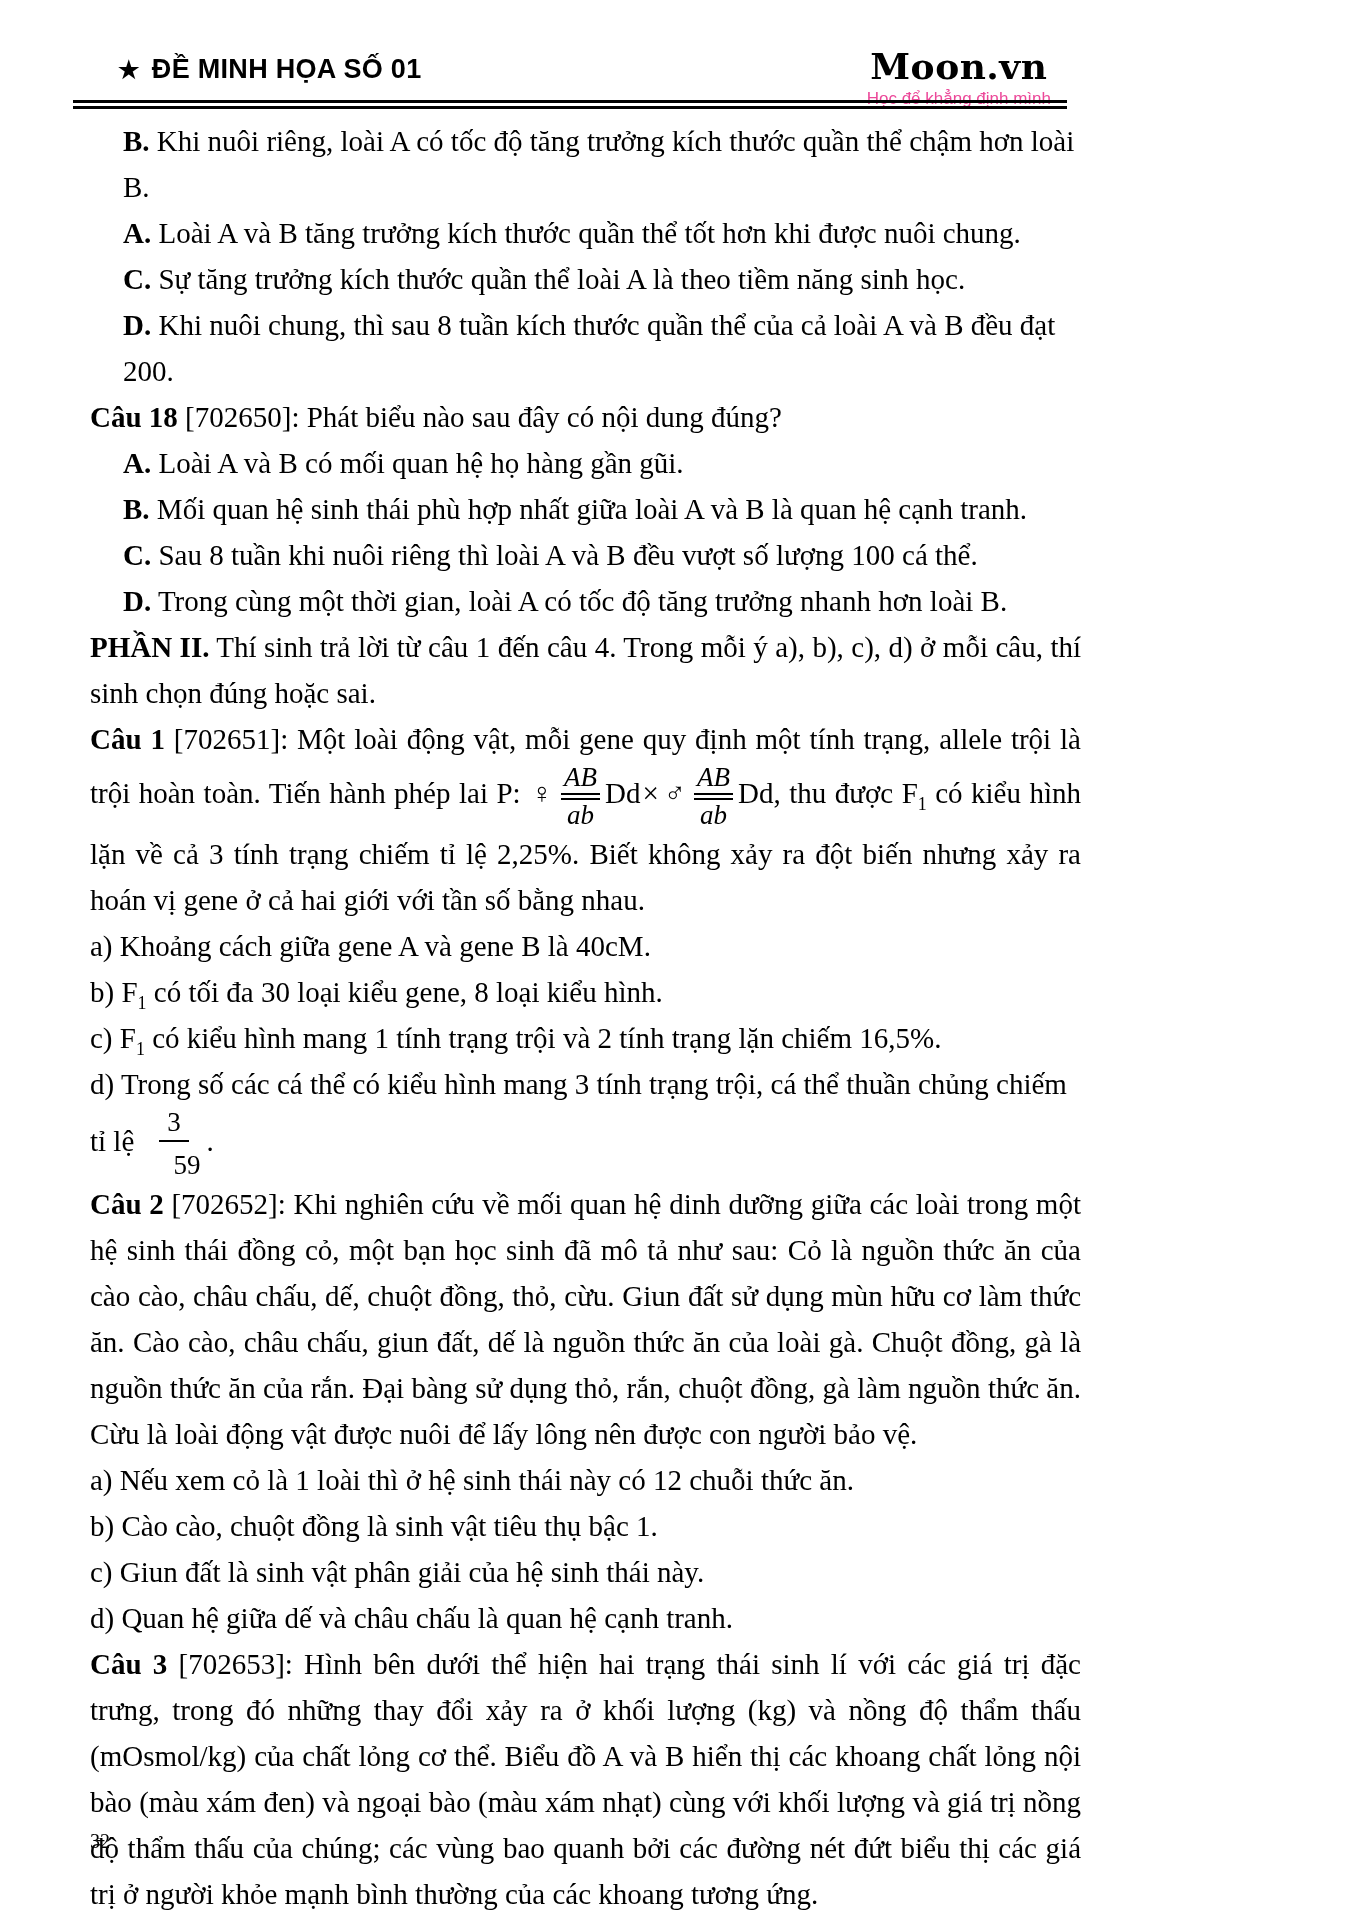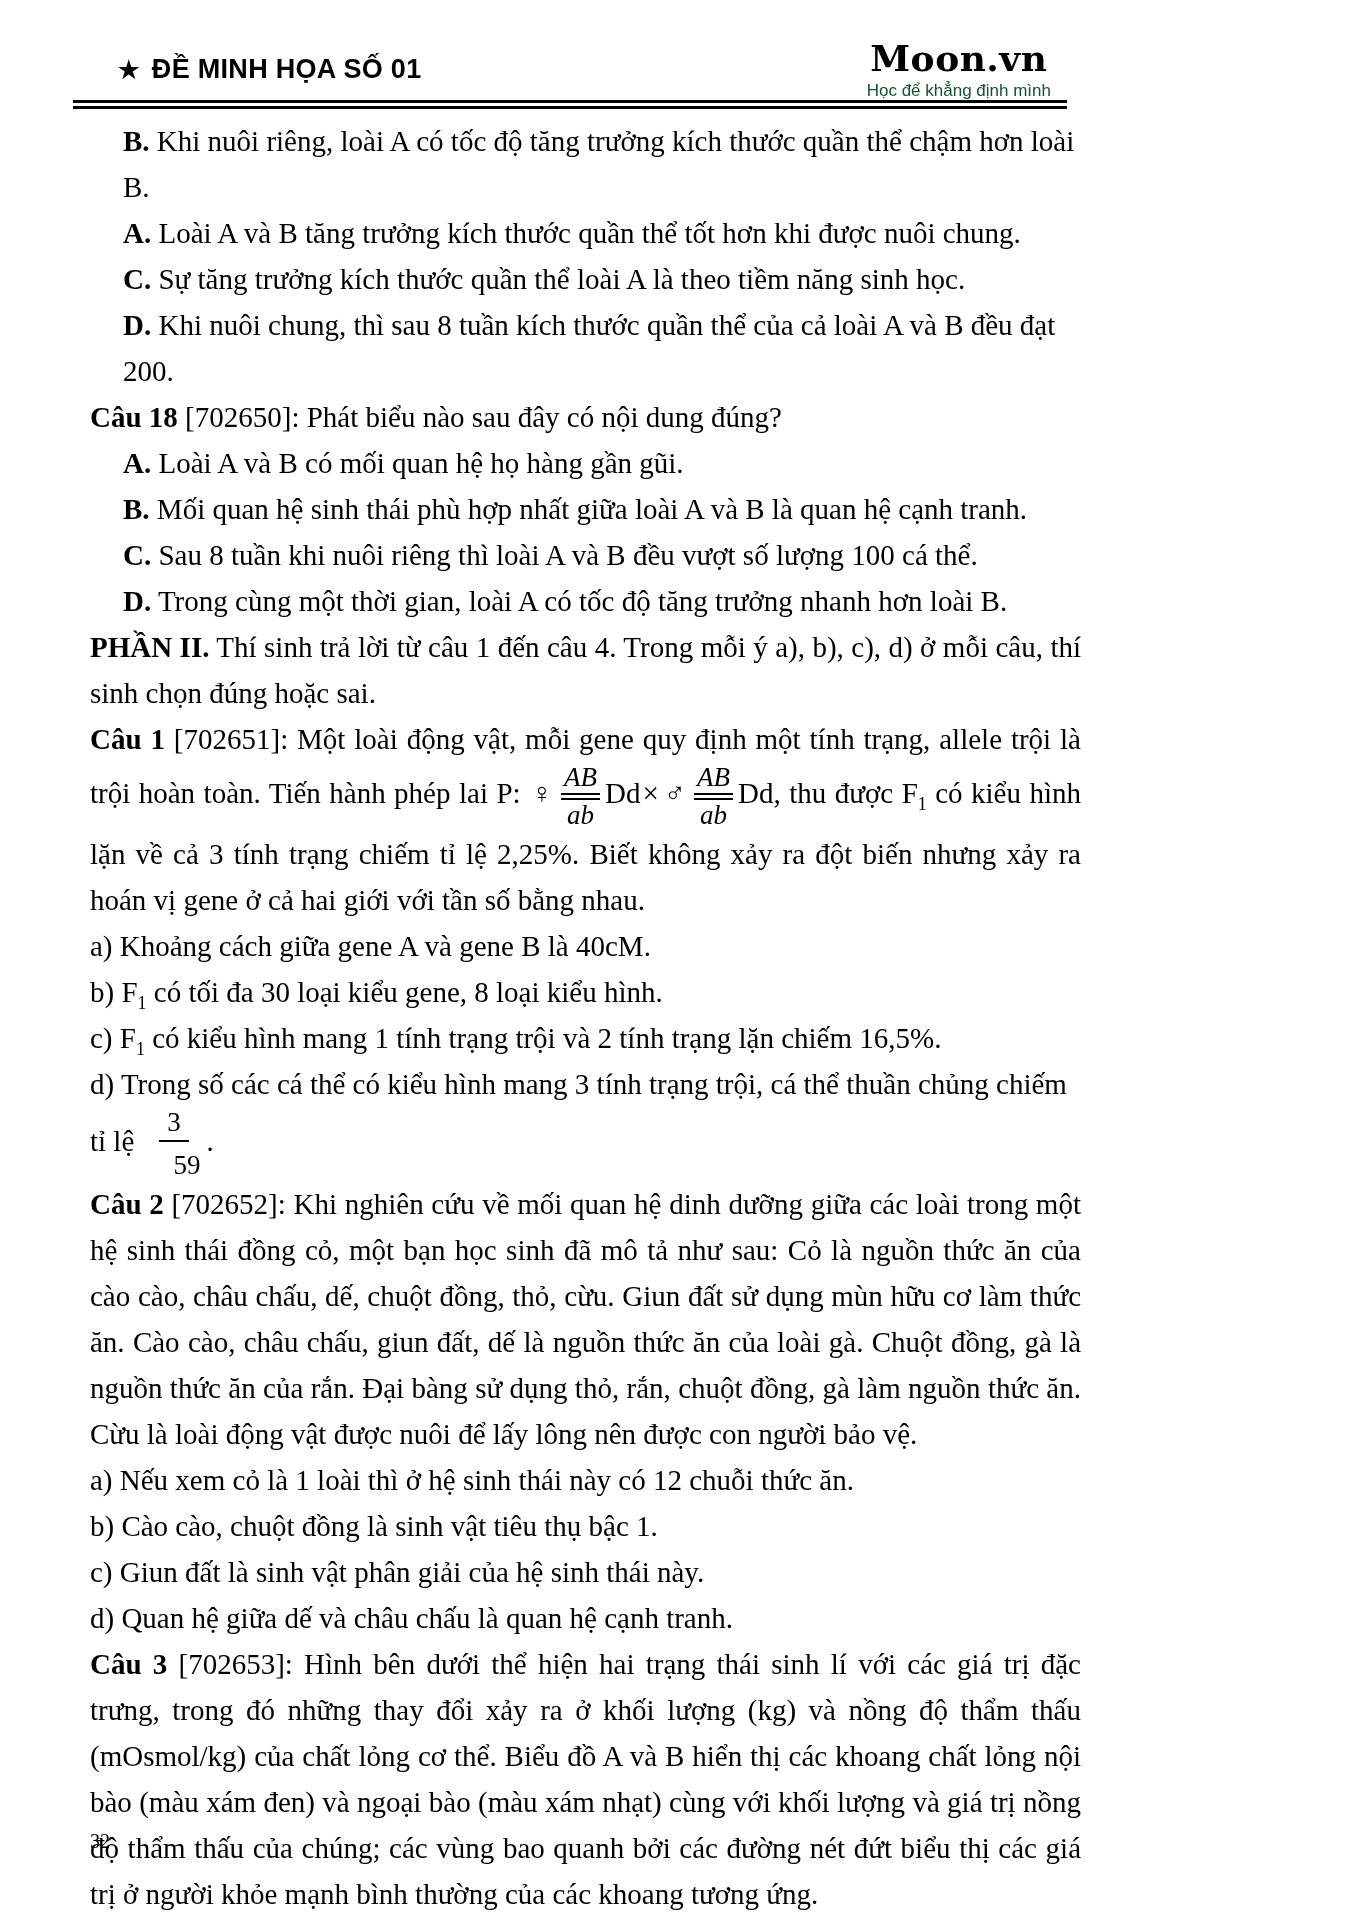--- a/index.html
+++ b/index.html
@@ -3,24 +3,24 @@
 <meta charset="utf-8">
 <style>
   html,body{margin:0;padding:0;background:#fff;}
   .page{position:relative;width:1167px;height:1920px;background:#fff;color:#000;
         font-family:"Liberation Serif",serif;overflow:hidden;}
   
   .hdr{position:relative;height:112px;}
   .h-title{position:absolute;left:118px;top:54px;font-family:"Liberation Sans",sans-serif;
            font-weight:bold;font-size:27px;letter-spacing:.3px;white-space:nowrap;}
   .h-title .star{margin-right:12px;font-size:24px;}
-  .logo{position:absolute;right:116px;top:40px;text-align:center;}
+  .logo{position:absolute;right:116px;top:48px;text-align:center;}
   .logo-text{font-family:"DejaVu Serif",serif;font-weight:800;font-size:36px;line-height:1;
              letter-spacing:.5px;}
-  .tagline{font-family:"Liberation Sans",sans-serif;font-size:17px;margin-top:5px;color:#14532d;}
+  .tagline{font-family:"Liberation Sans",sans-serif;font-size:17px;margin-top:5px;color:#ec4899;}
   .rule{position:absolute;left:73px;top:100px;width:994px;height:3px;
         border-top:3px solid #000;border-bottom:3px solid #000;}
   
   .content{margin:6px 86px 0 90px;font-size:29px;line-height:46px;text-align:justify;}
   .content p{margin:0;}
   b{font-weight:bold;}
   .opt{padding-left:33px;text-align:left;}
   .part2{margin-top:28px;}
   .mt8{margin-top:8px;}
   .item{text-align:left;}

